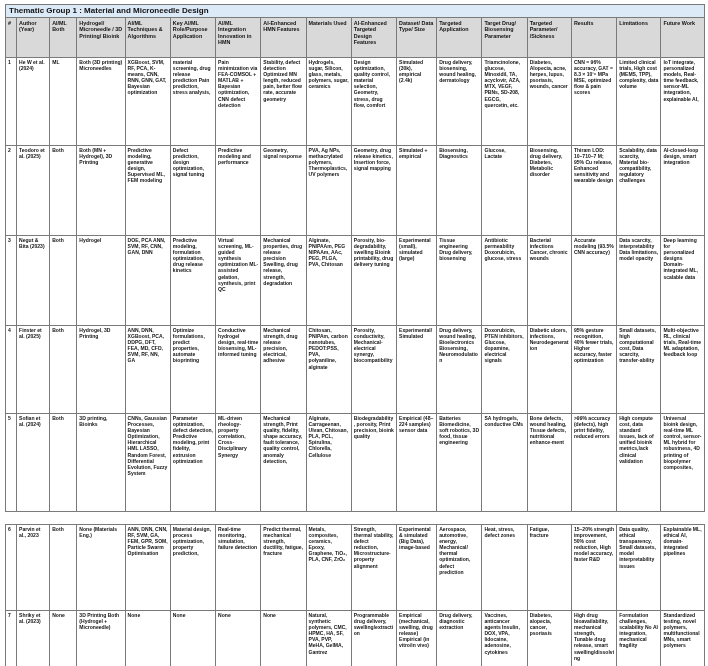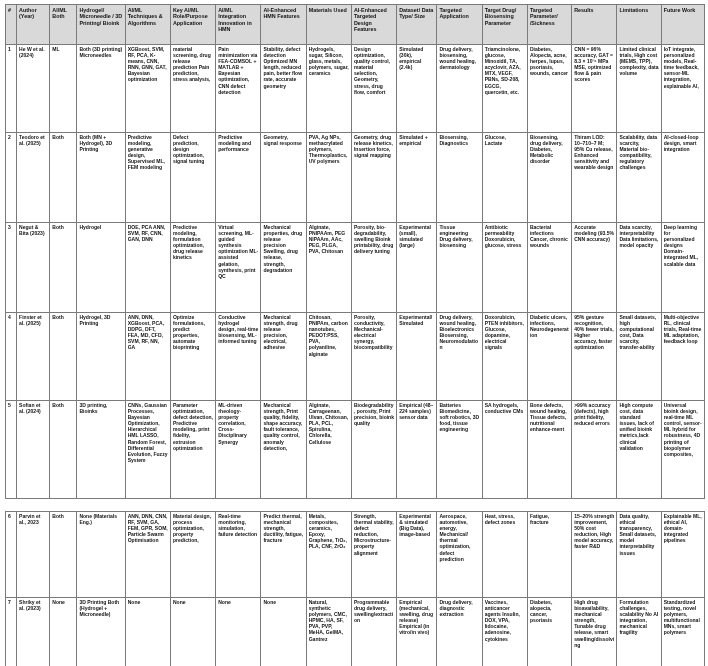--- a/index.html
+++ b/index.html
@@ -31,20 +31,23 @@
         <col style="width:45px">
         <col style="width:40px">
         <col style="width:45px">
       <col style="width:45px">
         <col style="width:44px">
         <col style="width:45px">
         <col style="width:44px">
         <col style="width:43px">
     </colgroup>
     <thead>
+      <tr>
+          <td colspan="17" class="group-title">Thematic Group 1 : Material and Microneedle Design</td>
+        </tr>
       <tr id="header-row">
           <th>#</th>
           <th>Author (Year)</th>
           <th>AI/ML Both</th>
           <th>Hydrogel/ Microneedle / 3D Printing/ Bioink</th>
           <th>AI/ML Techniques &amp; Algorithms</th>
           <th>Key AI/ML Role/Purpose Application</th>
           <th>AI/ML Integration Innovation in HMN</th>
           <th>AI-Enhanced HMN Features</th>
           <th>Materials Used</th>

